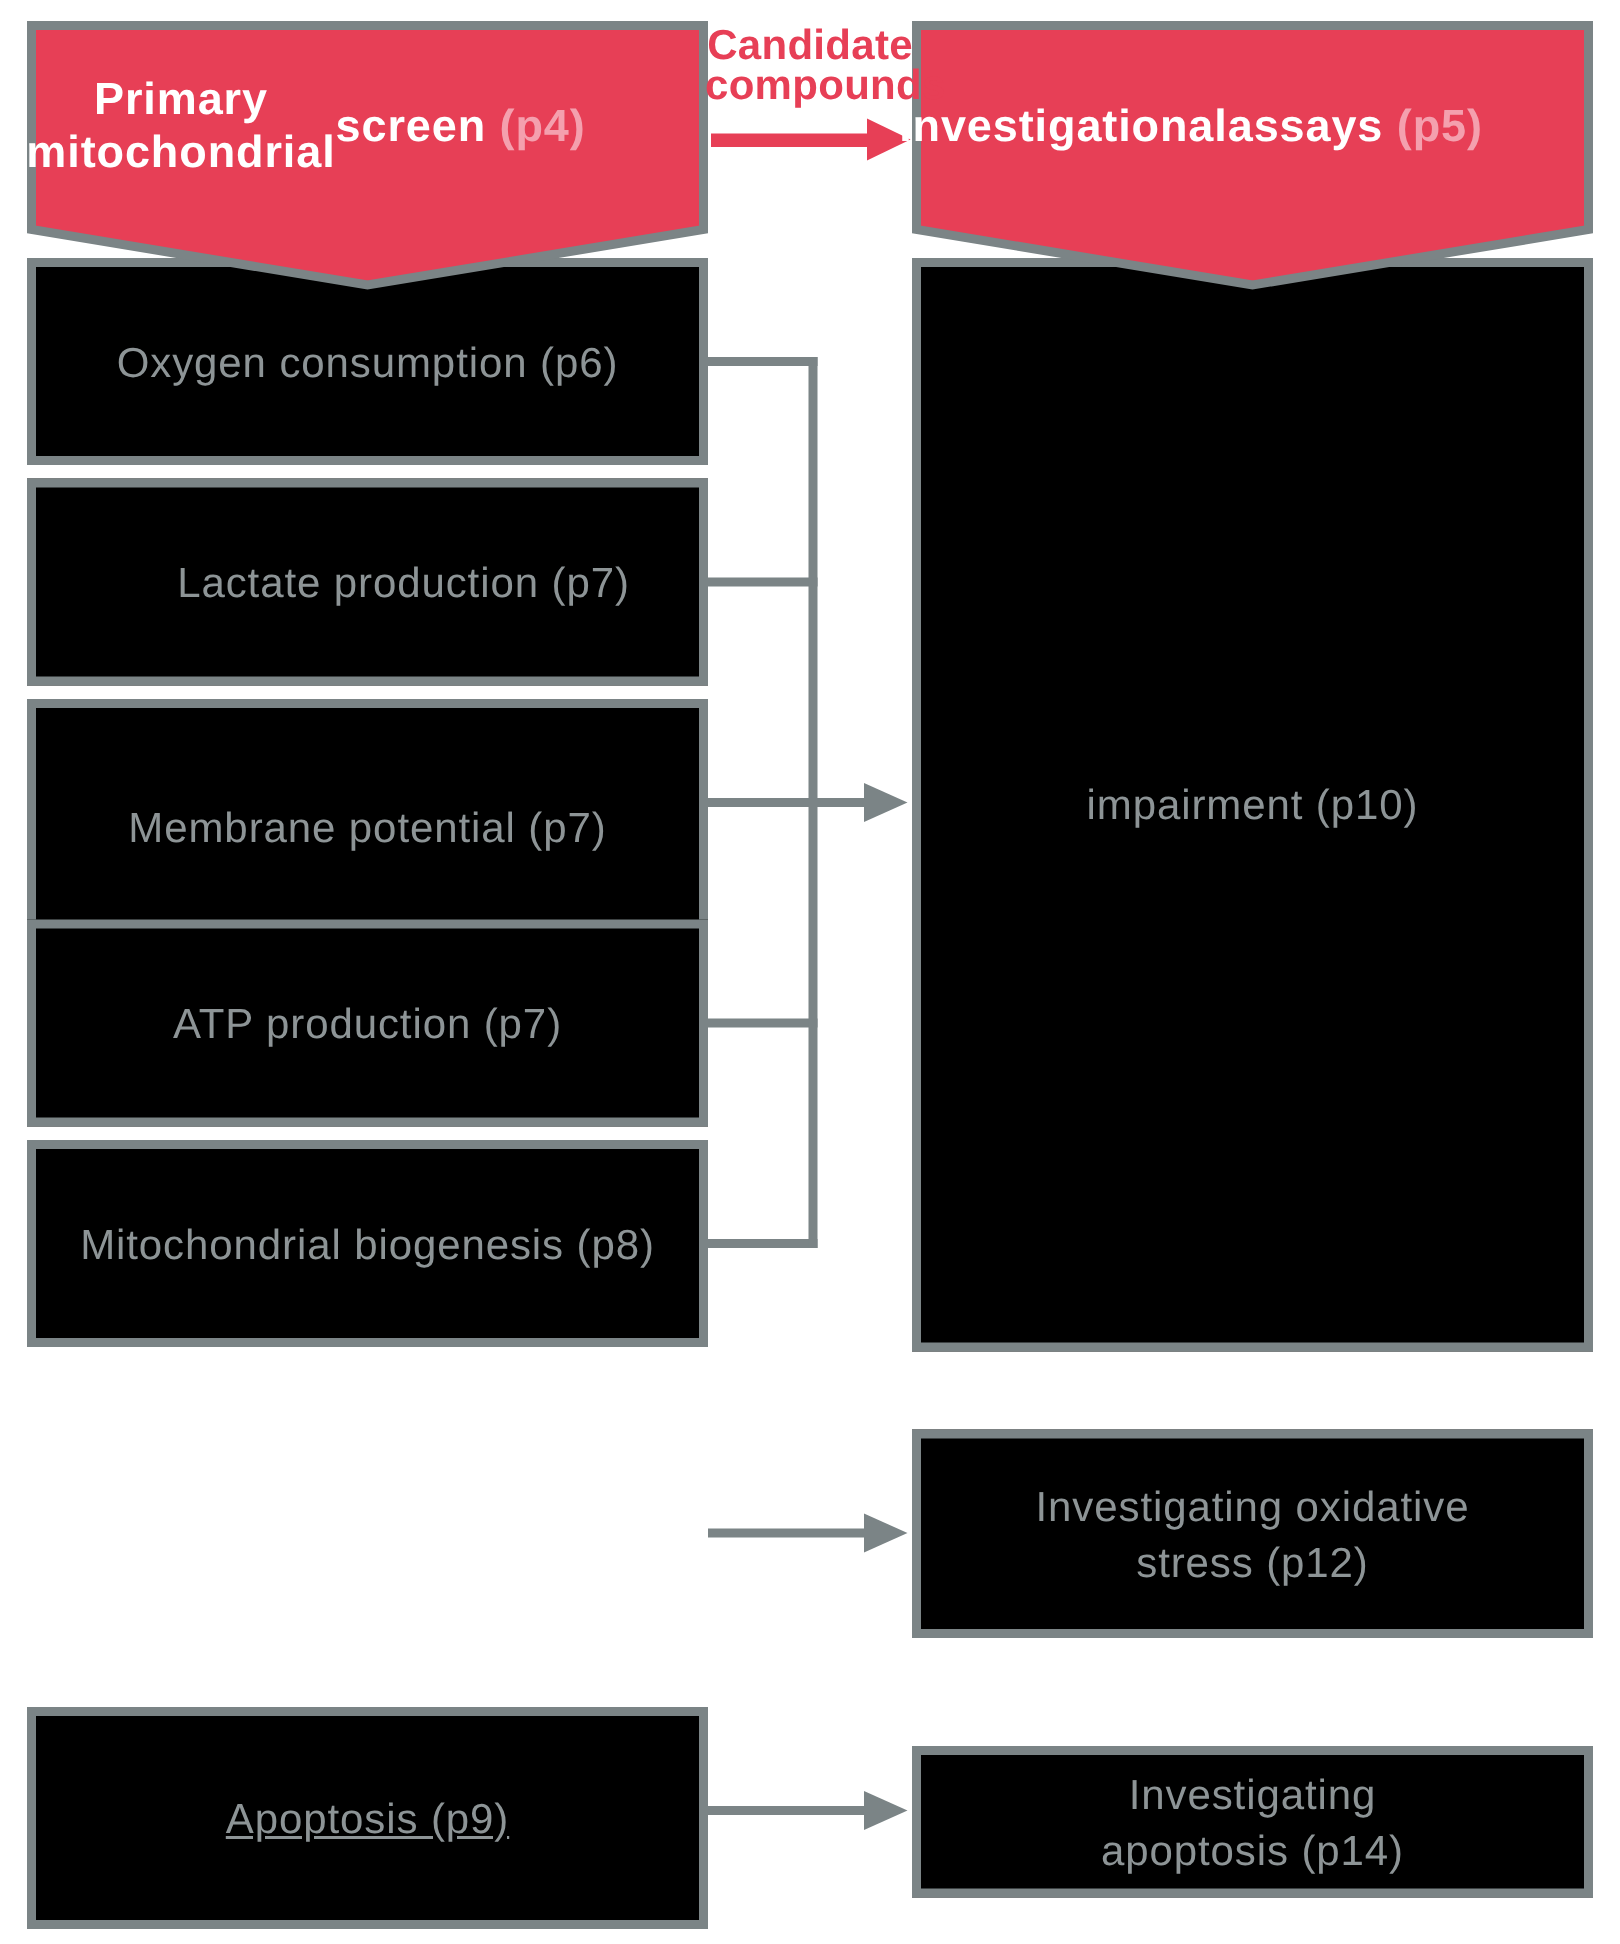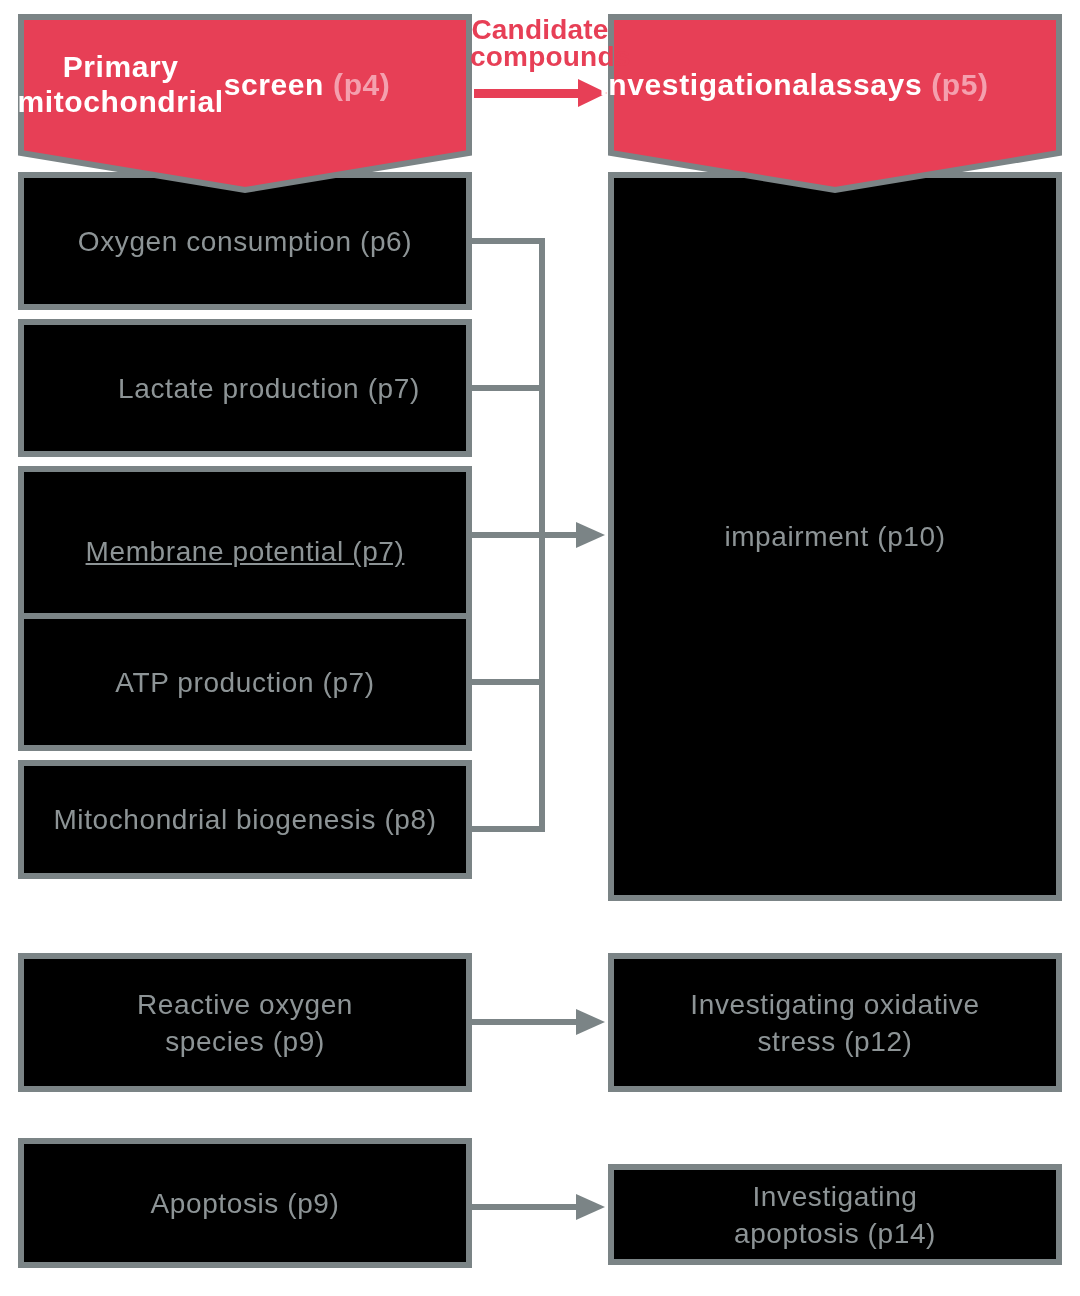--- a/index.html
+++ b/index.html
@@ -82,38 +82,34 @@
   </svg>
 
   <div class="box" style="left:18px;top:172px;height:138px;">
     <div class="bline">Oxygen consumption (p6)</div>
     <div class="bline"></div>
   </div>
   <div class="box" style="left:18px;top:319px;height:138px;padding-left:48px;">
     <div class="bline">Lactate production (p7)</div>
     <div class="bline"></div>
   </div>
-  <div class="box" style="left:18px;top:466px;height:171px;text-decoration:underline;">
+  <div class="box" style="left:18px;top:466px;height:171px;">
     <div class="bline">Membrane potential (p7)</div>
     <div class="bline"></div>
   </div>
   <div class="box" style="left:18px;top:613px;height:138px;">
     <div class="bline">ATP production (p7)</div>
     <div class="bline"></div>
   </div>
-  <div class="box" style="left:18px;top:760px;height:119px;">
+  <div class="box" style="left:18px;top:760px;height:138px;">
     <div class="bline">Mitochondrial biogenesis (p8)</div>
     <div class="bline"></div>
   </div>
 
-  <div class="box" style="left:18px;top:953px;height:139px;">
-    <div class="bline">Reactive oxygen</div>
-    <div class="bline">species (p9)</div>
-  </div>
-  <div class="box" style="left:18px;top:1138px;height:130px;">
+  <div class="box" style="left:18px;top:1138px;height:148px;text-decoration:underline;">
     <div class="bline">Apoptosis (p9)</div>
     <div class="bline"></div>
   </div>
 
   <div class="box" style="left:608px;top:172px;height:729px;">
     <div class="bline">impairment (p10)</div>
   </div>
   <div class="box" style="left:608px;top:953px;height:139px;">
     <div class="bline">Investigating oxidative</div>
     <div class="bline">stress (p12)</div>

